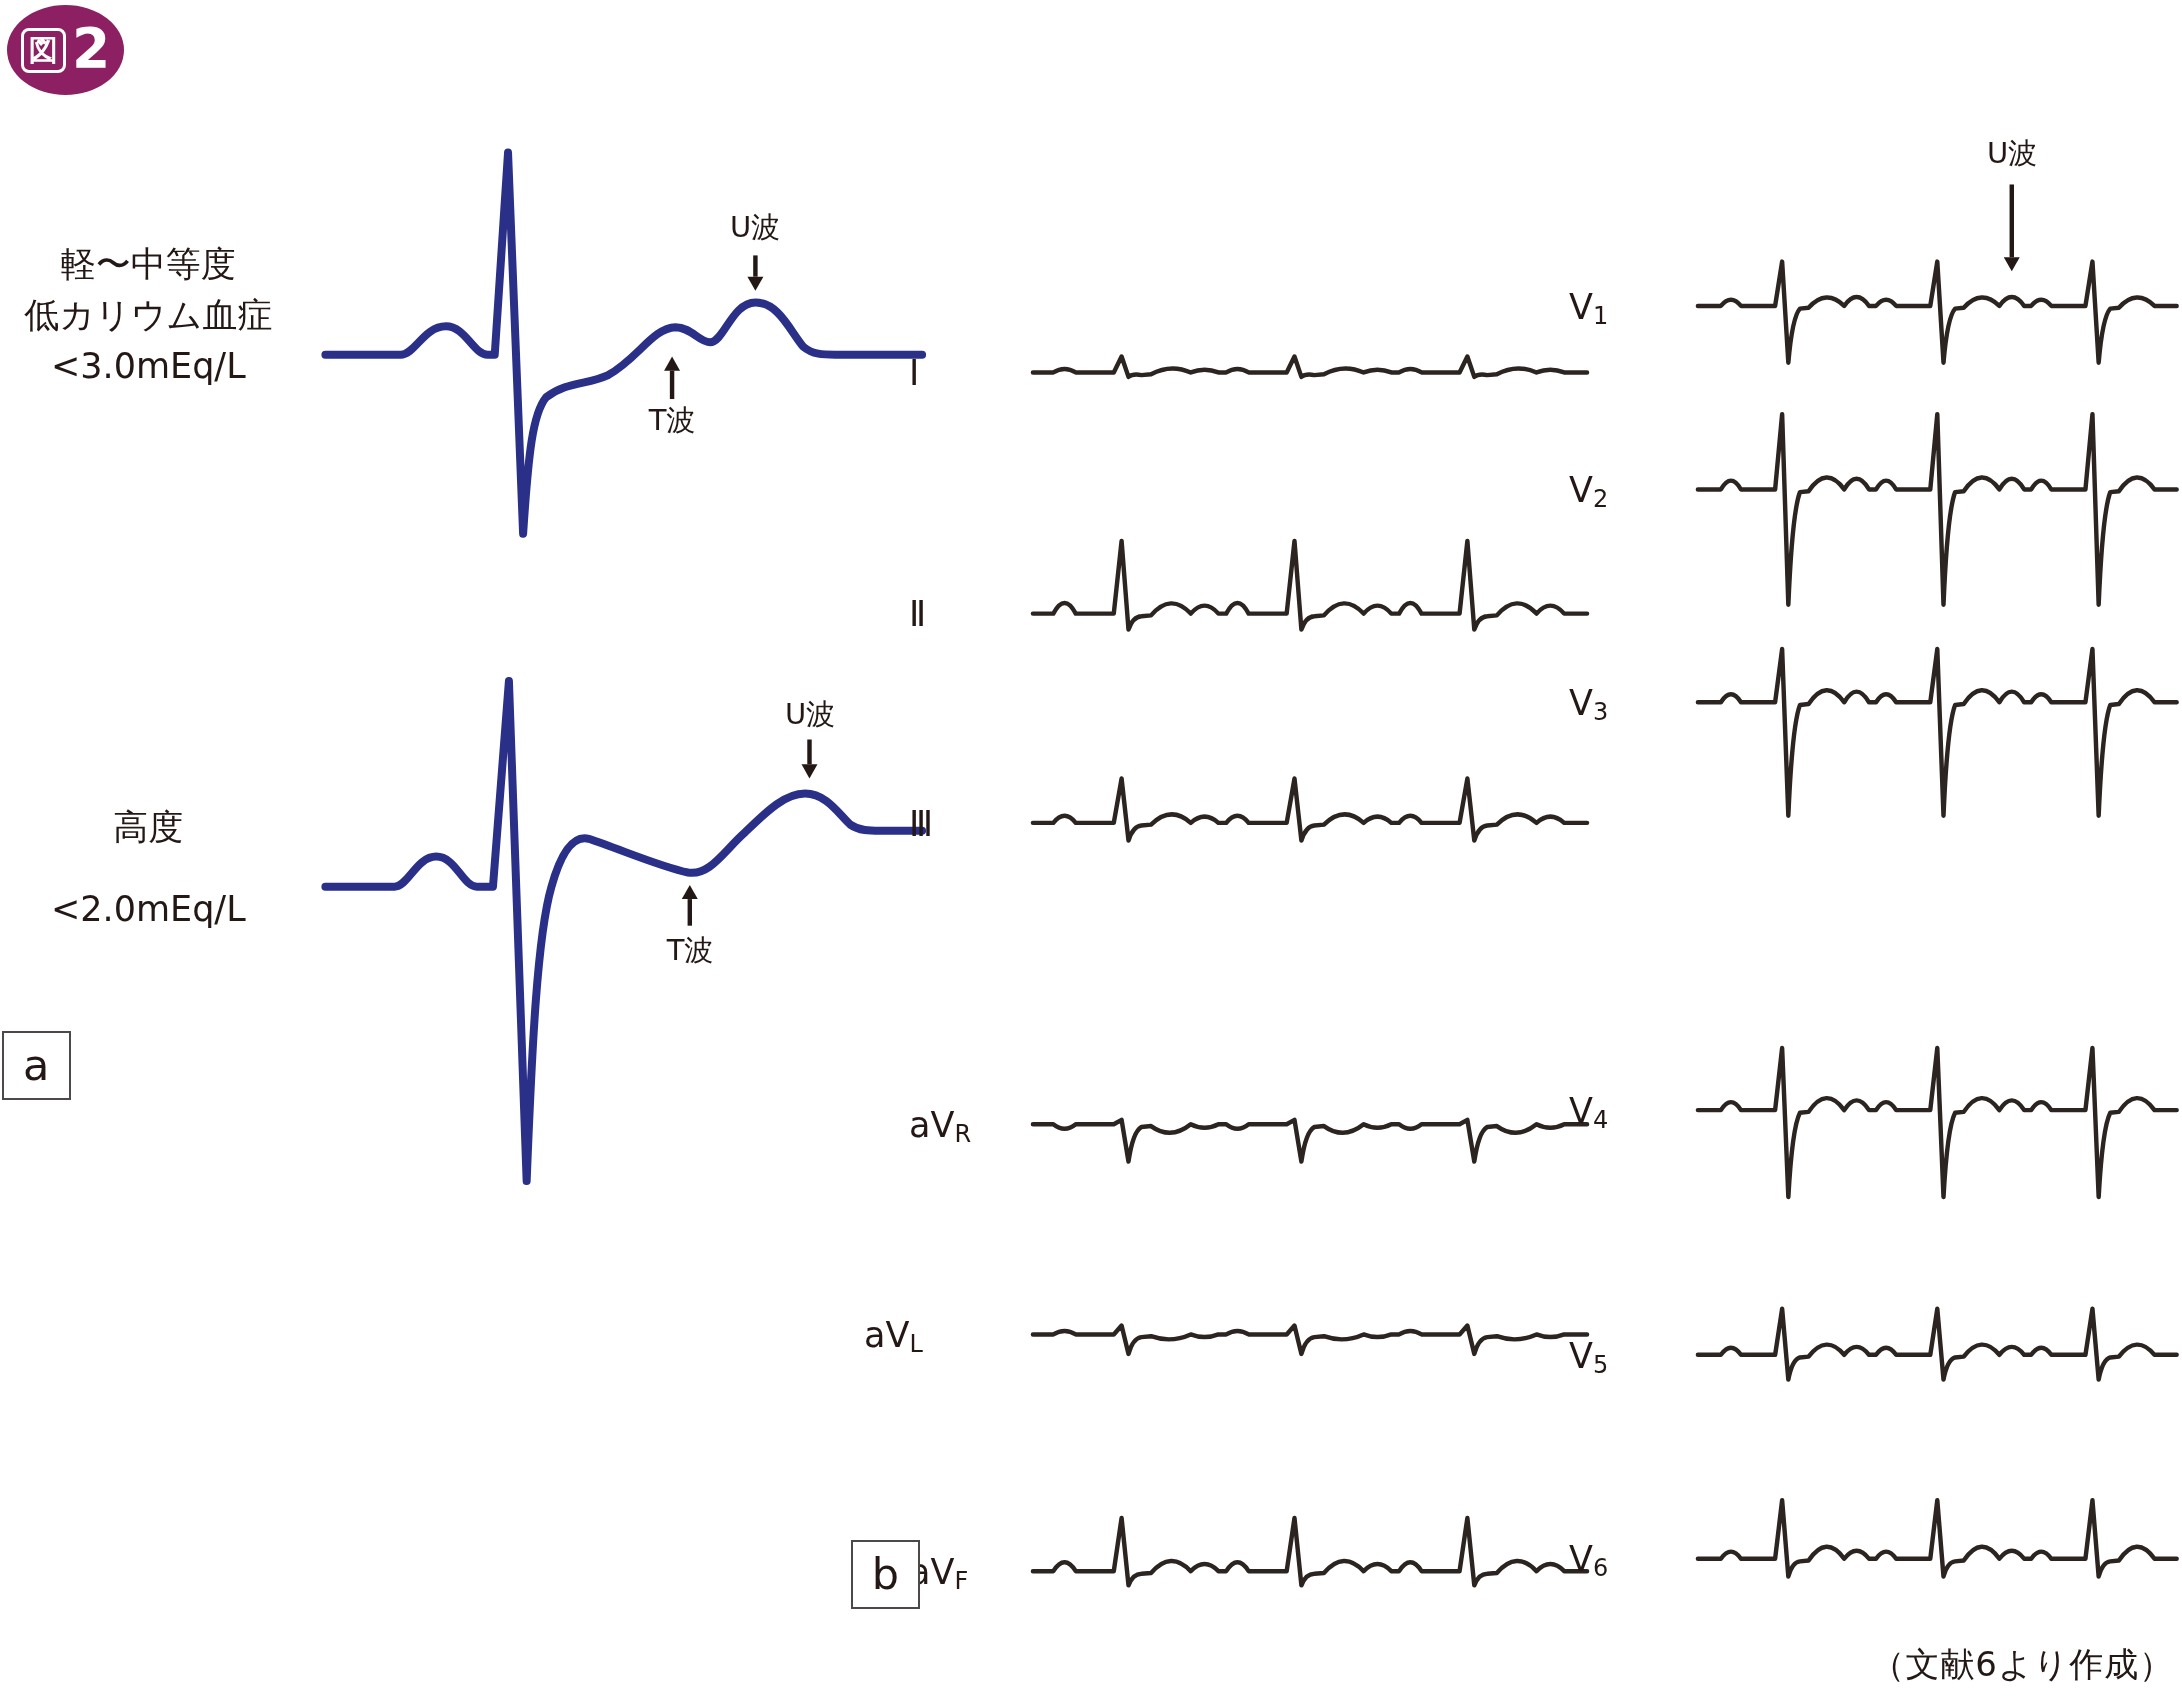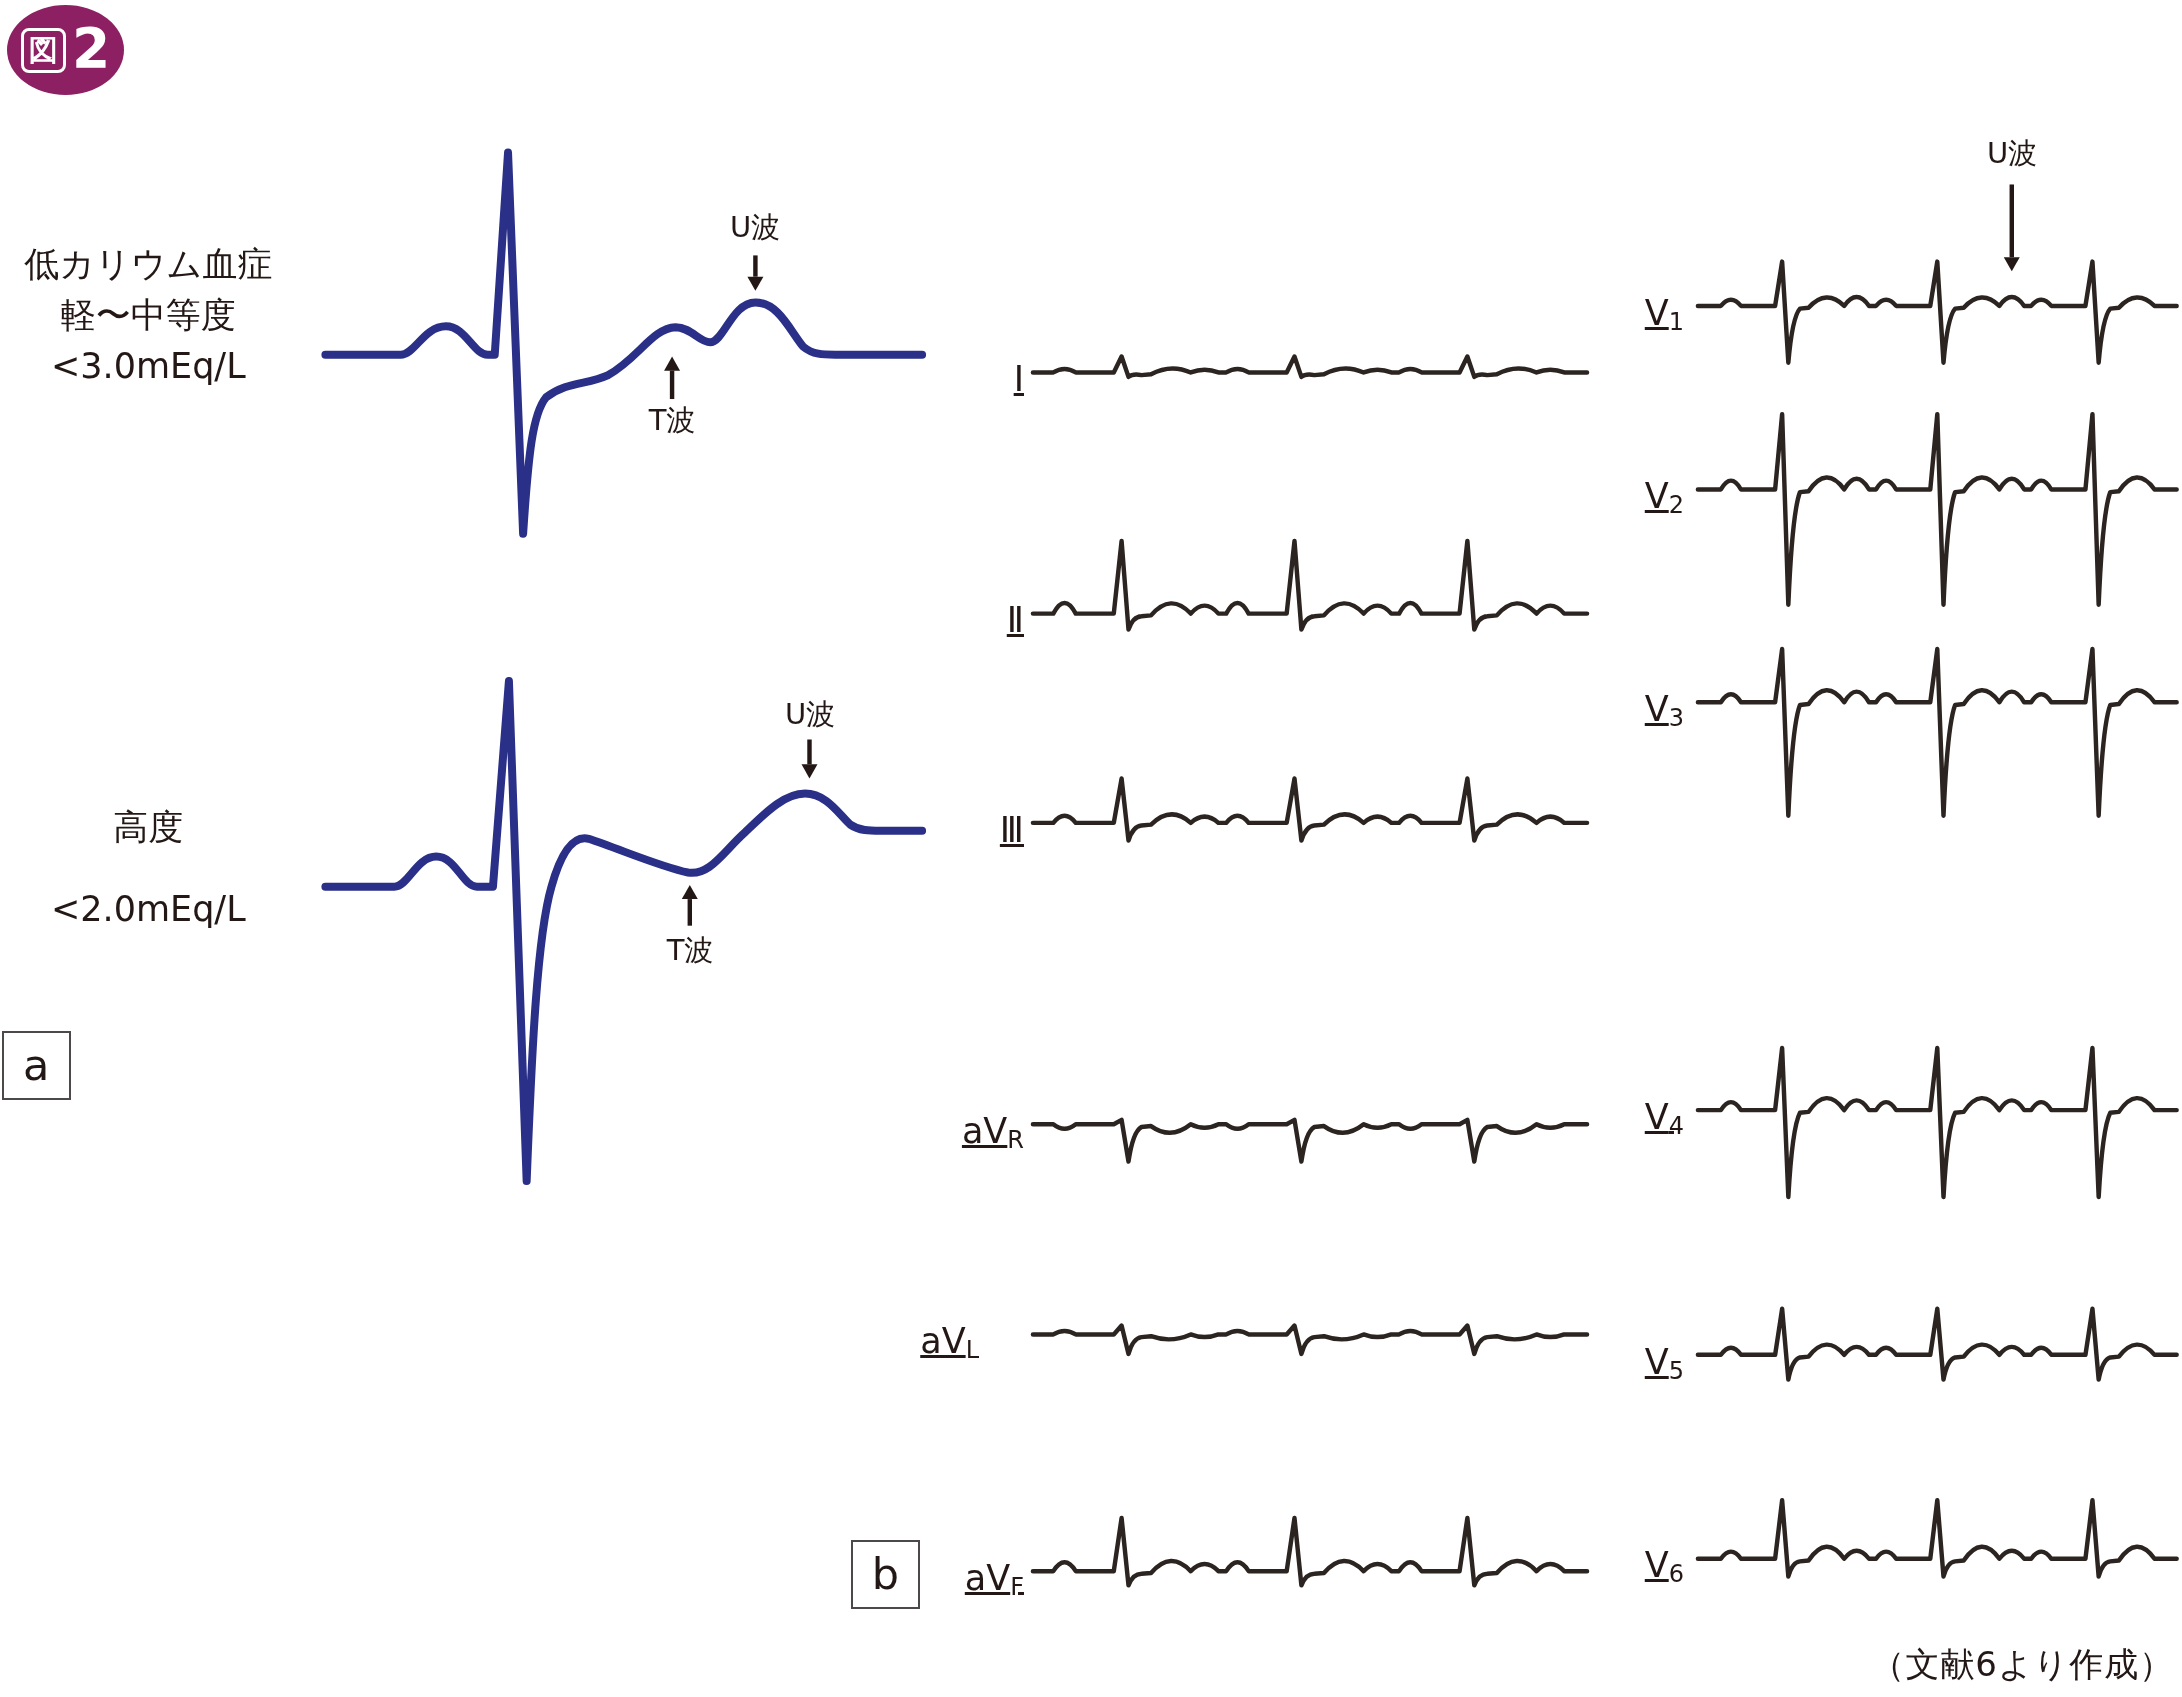--- a/index.html
+++ b/index.html
@@ -30,22 +30,22 @@
   
   .cond-block{position:absolute;width:293px;text-align:center;font-size:35px;line-height:51px;white-space:nowrap;}
   #cond-severe{line-height:82px;}
   
   .annot-label{
     position:absolute;transform:translate(-50%,-50%);
     font-size:29px;line-height:1;white-space:nowrap;
   }
   
   .lead-label{
-    position:absolute;width:115px;text-align:right;
-    font-size:35px;line-height:56px;white-space:nowrap;text-decoration:underline;
+    position:absolute;width:115px;
+    font-size:35px;line-height:45px;white-space:nowrap;
   }
   .lead-label .sub{font-size:24px;vertical-align:-5.3px;letter-spacing:0;}
   
   .frame-box{
     position:absolute;width:69px;height:69px;background:#ffffff;
     border:2.7px solid #4c4948;box-sizing:border-box;
     display:flex;align-items:center;justify-content:center;
     font-size:43px;line-height:1;
   }
   .caption{
@@ -58,22 +58,22 @@
 <body>
 
 <div id="page">
 
   <div class="badge" id="badge" style="background: rgb(140, 32, 99);">
     <span class="badge-kanji">図</span>
     <span class="badge-num">2</span>
   </div>
 
   <div class="cond-block" id="cond-mild" style="left:1.8px;top:239px;">
+    <div>軽〜中等度</div>
     <div>低カリウム血症</div>
-    <div>軽〜中等度</div>
     <div>&lt;3.0mEq/L</div>
   </div>
   <div class="cond-block" id="cond-severe" style="left:1.8px;top:786px;">
     <div>高度</div>
     <div>&lt;2.0mEq/L</div>
   </div>
 
   <svg id="trace-svg" width="2182" height="1698" viewBox="0 0 2461 1915">
       <path d="M 367 400 L 452 400 C 468 400 478 368 503 368 C 525 368 534 400 550 400 L 558 400 L 573 172 L 590 602 C 596 510 601 466 616 448 C 640 430 662 434 686 423 C 720 404 736 370 762 369 C 779 369 789 386 801 386 C 816 386 826 341 852 341 C 878 341 891 373 906 391 C 917 400 928 400 942 400 L 1040 400" fill="none" stroke="#2a2f88" stroke-width="9" stroke-linecap="round" stroke-linejoin="round"></path>
       <line x1="852" y1="288" x2="852" y2="312" stroke="#231815" stroke-width="5"></line>

